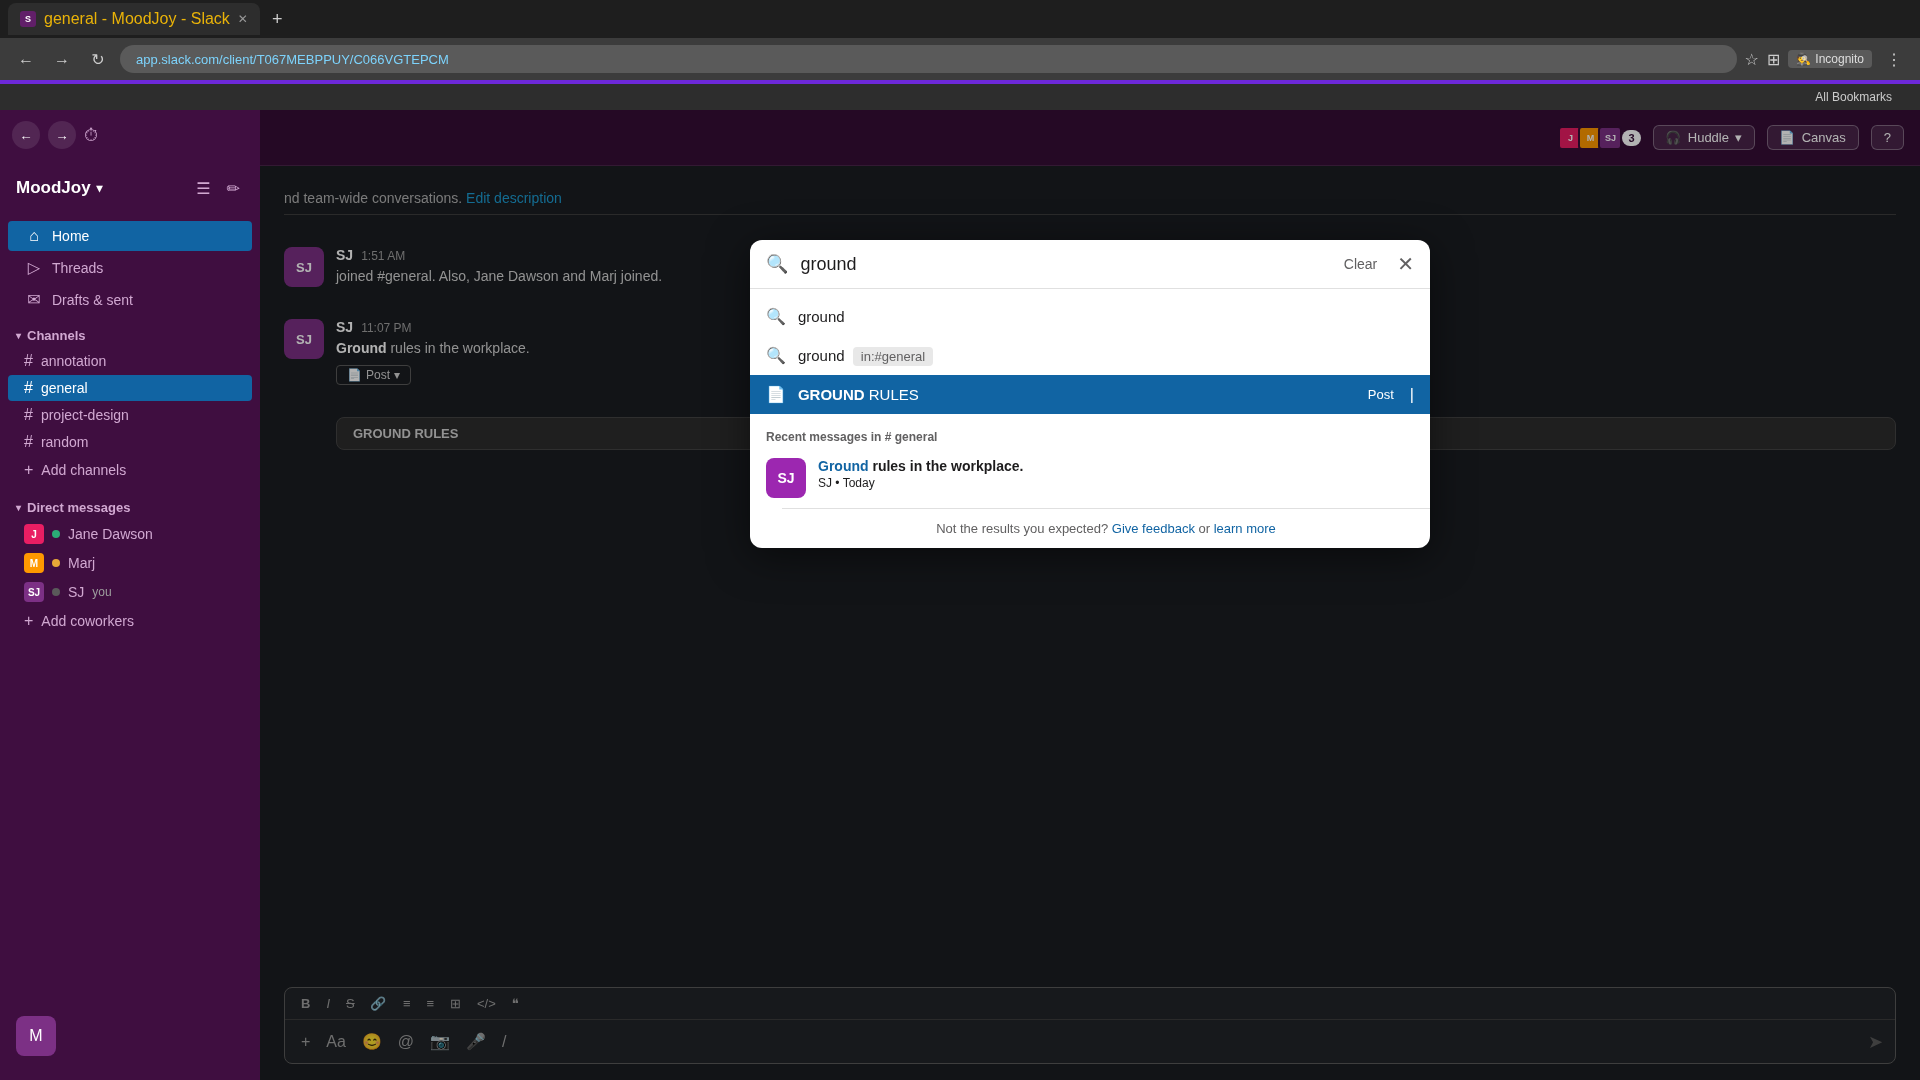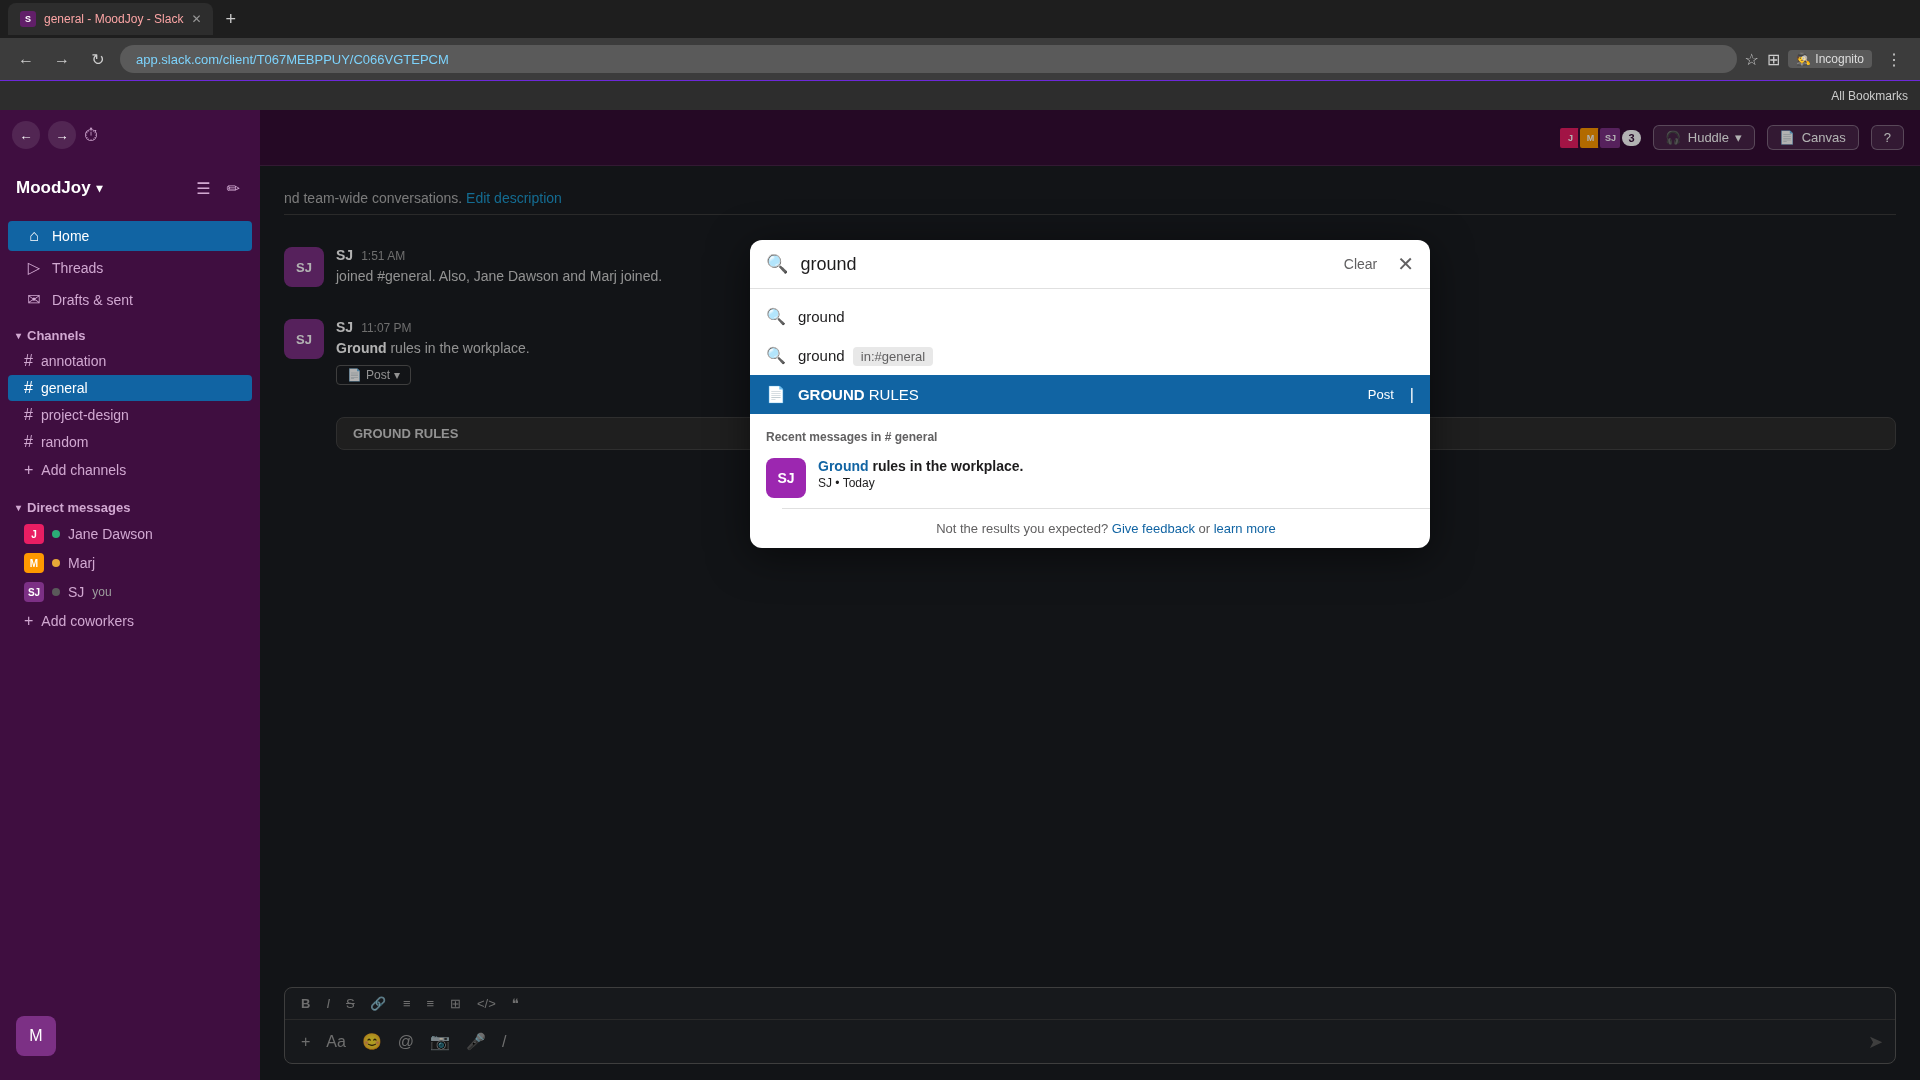--- a/index.html
+++ b/index.html
@@ -3,30 +3,30 @@
   <meta charset="utf-8">
   <style>
     * { box-sizing: border-box; margin: 0; padding: 0; }
     body { font-family: 'Segoe UI', Arial, sans-serif; background: #1a1d21; width: 1920px; height: 1080px; overflow: hidden; display: flex; flex-direction: column; }
 
     
     .browser-chrome { background: #2d2d2d; height: 110px; flex-shrink: 0; }
     .browser-tabs { background: #1e1e1e; height: 38px; display: flex; align-items: center; padding: 0 8px; gap: 4px; }
     .browser-tab { background: #2d2d2d; border-radius: 8px 8px 0 0; height: 32px; display: flex; align-items: center; padding: 0 12px; gap: 8px; min-width: 180px; }
     .browser-tab .favicon { width: 16px; height: 16px; background: #611f69; border-radius: 3px; display: flex; align-items: center; justify-content: center; }
-    .browser-tab .tab-title { color: #fca5a5; font-size: 12px; flex: 1; }
+    .browser-tab .tab-title { color: #eab308; font-size: 16px; flex: 1; }
     .browser-tab .close-tab { color: #999; font-size: 12px; cursor: pointer; }
     .new-tab-btn { background: transparent; border: none; color: #ccc; font-size: 18px; cursor: pointer; padding: 4px 8px; }
     .browser-toolbar { background: #3c3c3c; height: 42px; display: flex; align-items: center; padding: 0 12px; gap: 8px; }
     .nav-btn { background: transparent; border: none; color: #ccc; font-size: 16px; cursor: pointer; padding: 4px; width: 28px; height: 28px; display: flex; align-items: center; justify-content: center; border-radius: 50%; }
     .address-bar { flex: 1; background: #5a5a5a; border: none; border-radius: 20px; height: 28px; padding: 0 16px; color: #fff; font-size: 13px; display: flex; align-items: center; }
     .address-text { color: #7dd3fc; font-size: 13px; }
     .star-icon { color: #ccc; font-size: 16px; }
     .profile-icon { background: #5a5a5a; border-radius: 4px; padding: 2px 8px; color: #ddd; font-size: 12px; display: flex; align-items: center; gap: 4px; }
-    .bookmarks-bar { background: #2d2d2d; height: 30px; display: flex; align-items: center; padding: 0 12px; border-top: 1px solid #6d28d9; }
+    .bookmarks-bar { background: #2d2d2d; height: 30px; display: flex; align-items: center; padding: 0 28px; border-top: 4px solid #6d28d9; }
 
     
     .app-container { display: flex; flex: 1; overflow: hidden; }
 
     
     .sidebar { background: #3f0e40; width: 260px; flex-shrink: 0; display: flex; flex-direction: column; padding-bottom: 16px; }
     .sidebar-header { padding: 12px 16px; display: flex; align-items: center; justify-content: space-between; height: 56px; }
     .workspace-name { color: #fff; font-size: 17px; font-weight: 700; display: flex; align-items: center; gap: 6px; cursor: pointer; }
     .workspace-chevron { color: #fff; font-size: 12px; }
     .sidebar-icons { display: flex; gap: 8px; }

